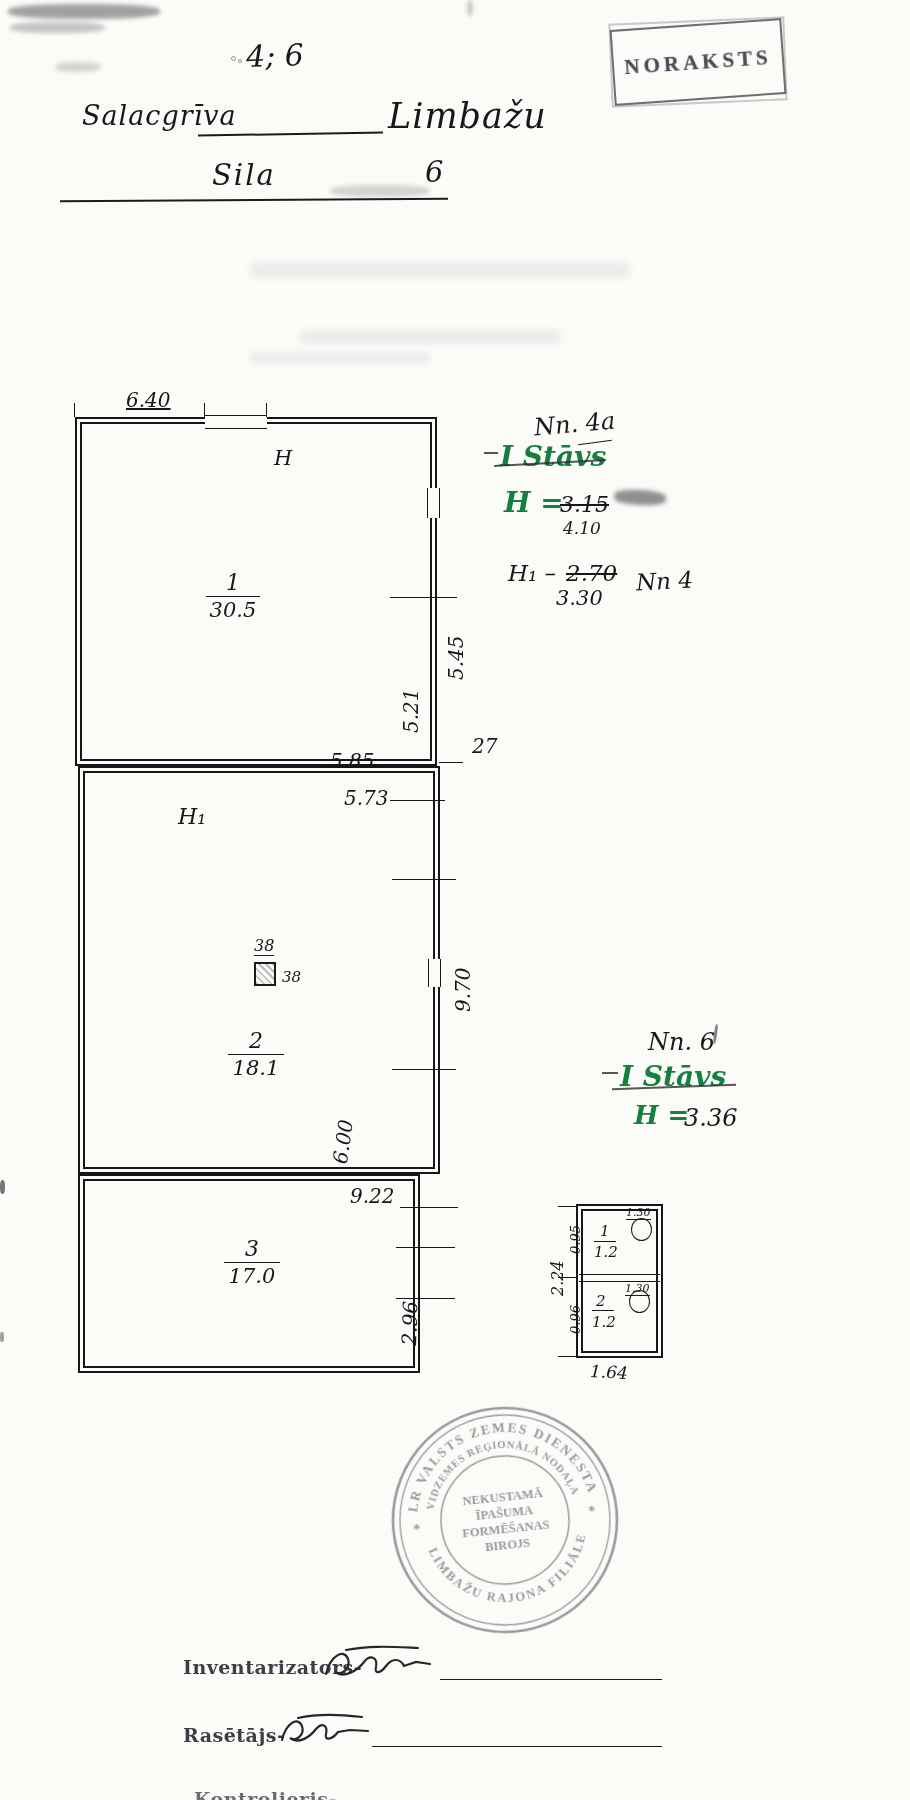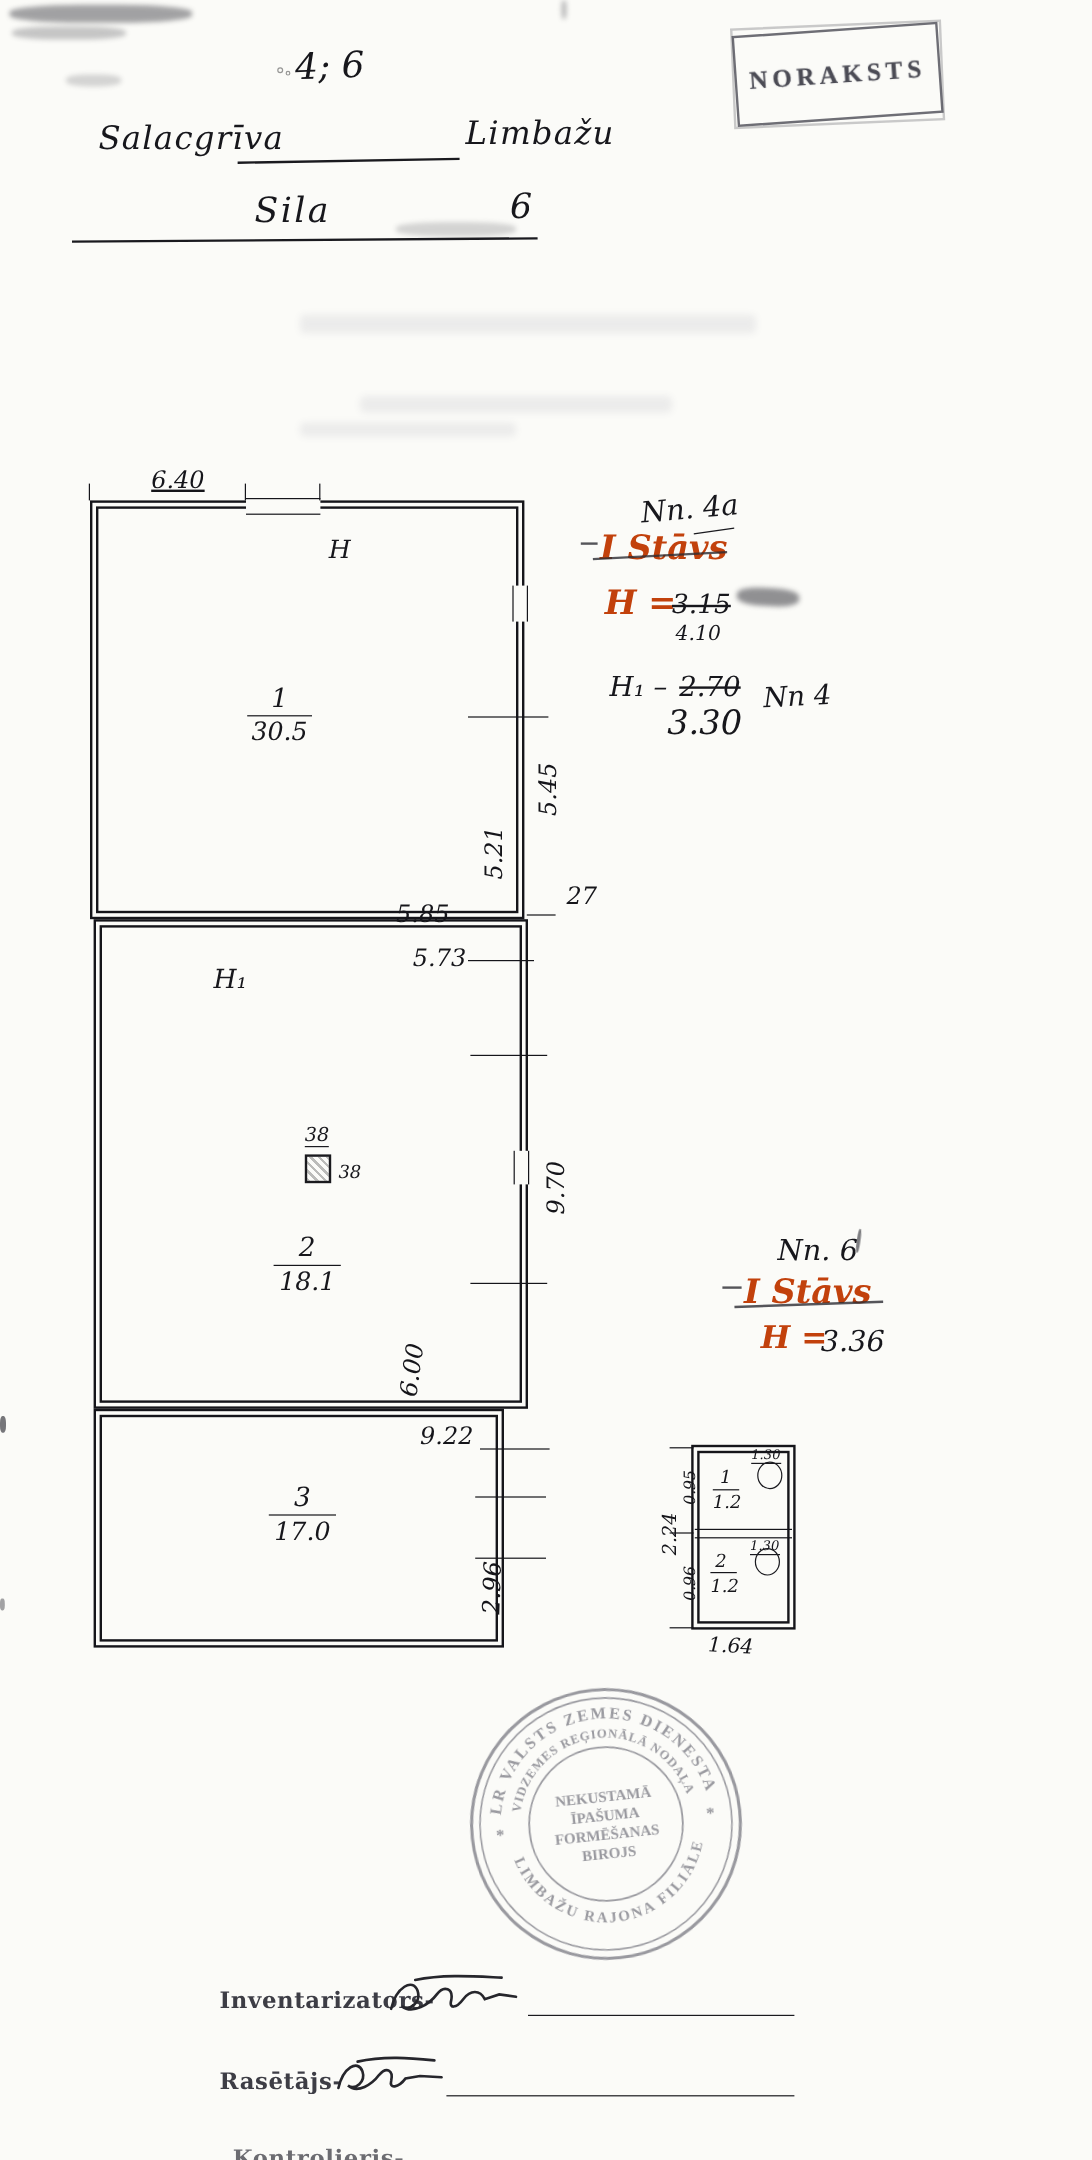--- a/index.html
+++ b/index.html
@@ -6,21 +6,21 @@
   html,body { background:#e9e9e6; }
   #page {
     position: relative; width: 910px; height: 1800px;
     background:#fbfbf8; overflow: hidden; margin: 0 auto;
     font-family: "DejaVu Serif", serif; color:#1c1c20;
   }
   .abs { position:absolute; }
   .hw { font-family:"DejaVu Serif",serif; font-style: italic; color:#17171c; white-space:nowrap; }
   .dim { font-family:"DejaVu Serif",serif; font-style: italic; font-size:19px; color:#15151a; white-space:nowrap; }
   .vdim { transform-origin: 0 0; transform: rotate(-90deg); }
-  .stamped { font-family:"DejaVu Serif",serif; font-style: italic; font-weight:bold; color:#c2410c; filter: blur(0.4px); white-space:nowrap; }
+  .stamped { font-family:"DejaVu Serif",serif; font-style: italic; font-weight:bold; color:#15803d; filter: blur(0.4px); white-space:nowrap; }
   .wall { position:absolute; border:2.2px solid #15151a; }
   .wall::before { content:""; position:absolute; inset:3px; border:2px solid #15151a; }
   .tick { position:absolute; height:0; border-top:1.7px solid #15151a; z-index:3; }
   .vtick { position:absolute; width:0; border-left:1.7px solid #15151a; z-index:3; }
   .win-h { position:absolute; background:#fbfbf8; border-top:1.4px solid #15151a; border-bottom:1.4px solid #15151a; z-index:2; }
   .win-v { position:absolute; background:#fbfbf8; border-left:1.4px solid #15151a; border-right:1.4px solid #15151a; z-index:2; }
   .line { position:absolute; border-top:1.7px solid #1a1a1f; }
   .roomlbl { position:absolute; text-align:center; z-index:4; }
   .roomlbl .rn { font-size:22px; }
   .roomlbl .rline { border-top:1.9px solid #15151a; margin:1px 6px; }
@@ -65,21 +65,21 @@
   <div class="dot" style="left:238px;top:59px;width:4px;height:4px;"></div>
 
   <div class="nor">
     <div class="nor-f2"></div>
     <div class="nor-f1"></div>
     <span>NORAKSTS</span>
   </div>
 
   <div class="abs hw" style="left:82px;top:100px;font-size:27px;letter-spacing:1px;">Salacgrīva</div>
   <div class="line" style="left:198px;top:133px;width:185px;border-top-width:2.2px;transform:rotate(-1deg);"></div>
-  <div class="abs hw" style="left:388px;top:96px;font-size:27px;letter-spacing:1px;">Limbažu</div>
+  <div class="abs hw" style="left:388px;top:96px;font-size:35px;letter-spacing:1px;">Limbažu</div>
 
   <div class="abs hw" style="left:212px;top:158px;font-size:29px;letter-spacing:2px;">Sila</div>
   <div class="abs hw" style="left:425px;top:155px;font-size:29px;">6</div>
   <div class="line" style="left:60px;top:199px;width:388px;border-top-width:2.4px;transform:rotate(-0.4deg);"></div>
   <div class="smudge" style="left:330px;top:185px;width:100px;height:12px;opacity:.22;"></div>
 
   <div class="wall" style="left:75px;top:417px;width:362px;height:349px;"></div>
   <div class="win-h" style="left:205px;top:415px;width:62px;height:14px;"></div>
   <div class="vtick" style="left:204px;top:403px;height:14px;"></div>
   <div class="vtick" style="left:266px;top:403px;height:14px;"></div>
@@ -140,21 +140,21 @@
   <div class="line" style="left:578px;top:442px;width:34px;transform:rotate(-8deg);"></div>
   <div class="abs stamped" style="left:500px;top:440px;font-size:28px;">I Stāvs</div>
   <div class="strike" style="left:494px;top:462px;width:112px;transform:rotate(-3deg);"></div>
   <div class="strike" style="left:484px;top:452px;width:14px;"></div>
   <div class="abs stamped" style="left:504px;top:486px;font-size:28px;">H =</div>
   <div class="abs hw" style="left:560px;top:492px;font-size:22px;text-decoration:line-through;">3.15</div>
   <div class="smudge" style="left:614px;top:490px;width:52px;height:15px;opacity:.6;transform:rotate(3deg);"></div>
   <div class="abs hw" style="left:563px;top:518px;font-size:17px;">4.10</div>
   <div class="abs hw" style="left:508px;top:560px;font-size:23px;">H₁ –</div>
   <div class="abs hw" style="left:566px;top:560px;font-size:23px;text-decoration:line-through;">2.70</div>
-  <div class="abs hw" style="left:556px;top:586px;font-size:28px;">3.30</div>
+  <div class="abs hw" style="left:556px;top:586px;font-size:21px;">3.30</div>
   <div class="abs hw" style="left:636px;top:568px;font-size:23px;transform:rotate(-3deg);">Nn 4</div>
 
   <div class="abs hw" style="left:648px;top:1028px;font-size:24px;">Nn. 6</div>
   <div class="smudge" style="left:714px;top:1024px;width:3px;height:20px;opacity:.7;filter:blur(.5px);transform:rotate(8deg);"></div>
   <div class="abs stamped" style="left:620px;top:1060px;font-size:28px;">I Stāvs</div>
   <div class="strike" style="left:602px;top:1072px;width:16px;"></div>
   <div class="strike" style="left:612px;top:1086px;width:124px;transform:rotate(-2deg);"></div>
   <div class="abs stamped" style="left:634px;top:1100px;font-size:26px;">H =</div>
   <div class="abs hw" style="left:684px;top:1104px;font-size:24px;">3.36</div>
 

